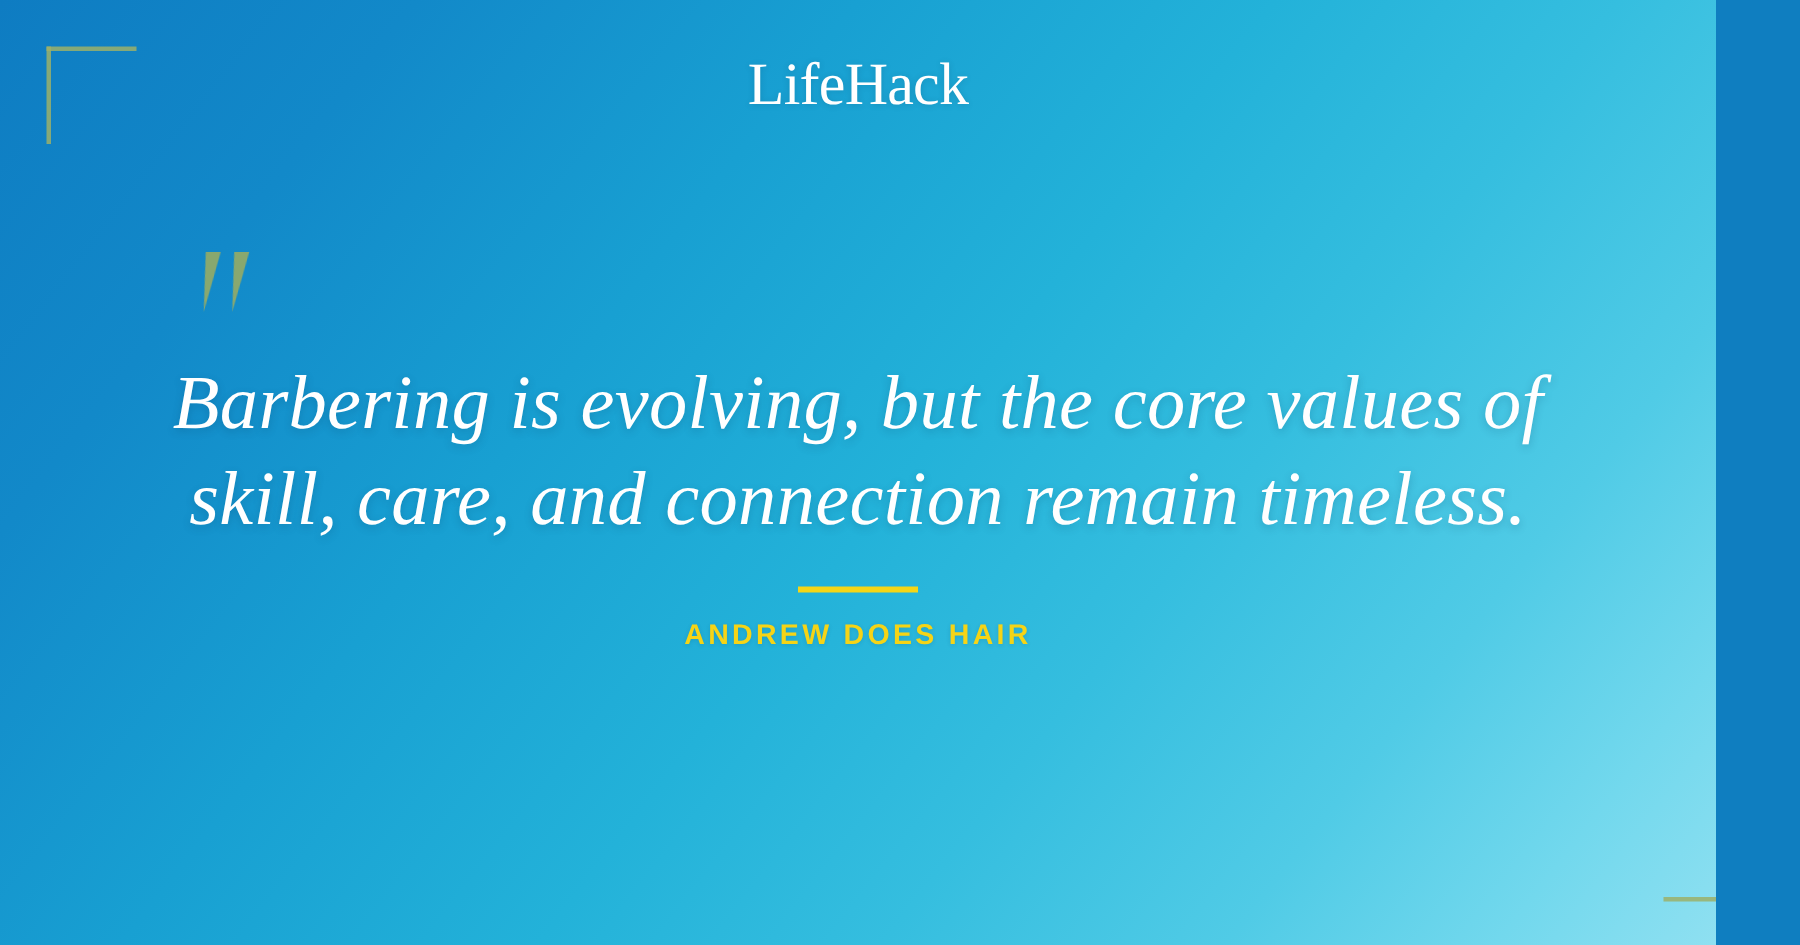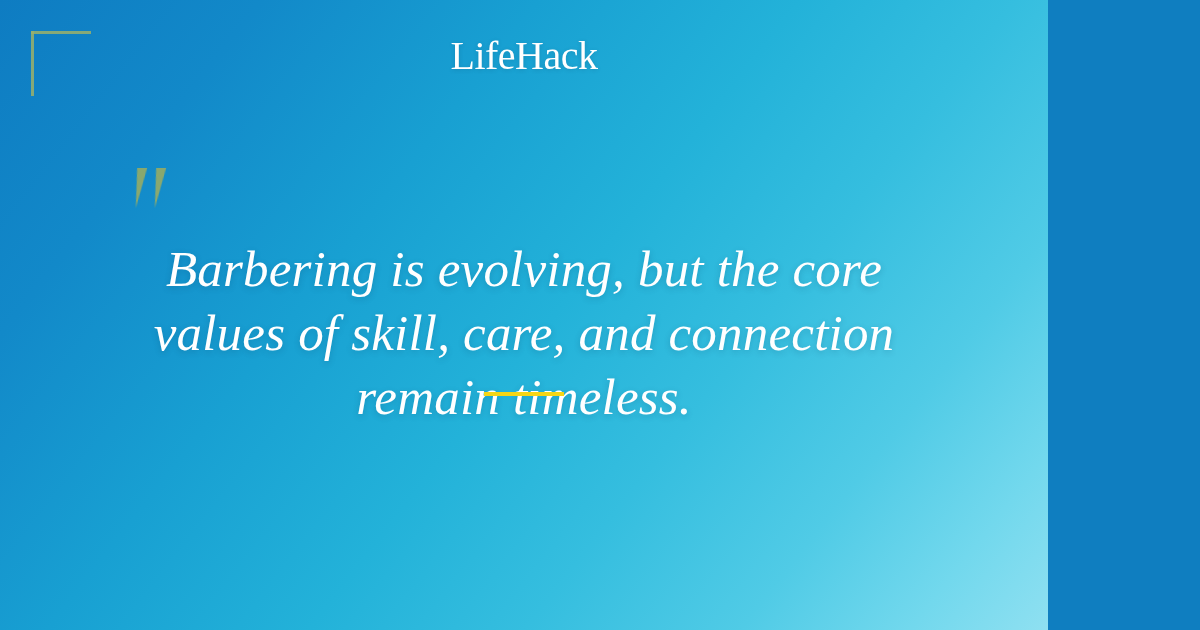--- a/index.html
+++ b/index.html
@@ -7,21 +7,21 @@
     margin: 0;
     padding: 0;
     background: #0f7ec0;
   }
   body {
     font-family: "Liberation Sans", sans-serif;
   }
 
   #card {
     position: relative;
-    width: 1048px;
+    width: 1144px;
     height: 630px;
     overflow: hidden;
     
     background:
       linear-gradient(128deg,
         #0e7cc2 0%,
         #1289c9 17%,
         #18a0d2 35%,
         #23b2d9 52%,
         #35bedf 66%,
@@ -169,14 +169,17 @@
   </div>
 
   <div id="quote-block">
     <p id="quote-text">Barbering is evolving, but the core values of skill, care, and connection remain timeless.</p>
   </div>
 
   <div id="divider-wrap">
     <div id="divider"></div>
   </div>
 
+  <div id="attribution-wrap">
+    <div id="attribution">ANDREW DOES HAIR</div>
+  </div>
 
 </div>
 
 </body></html>

